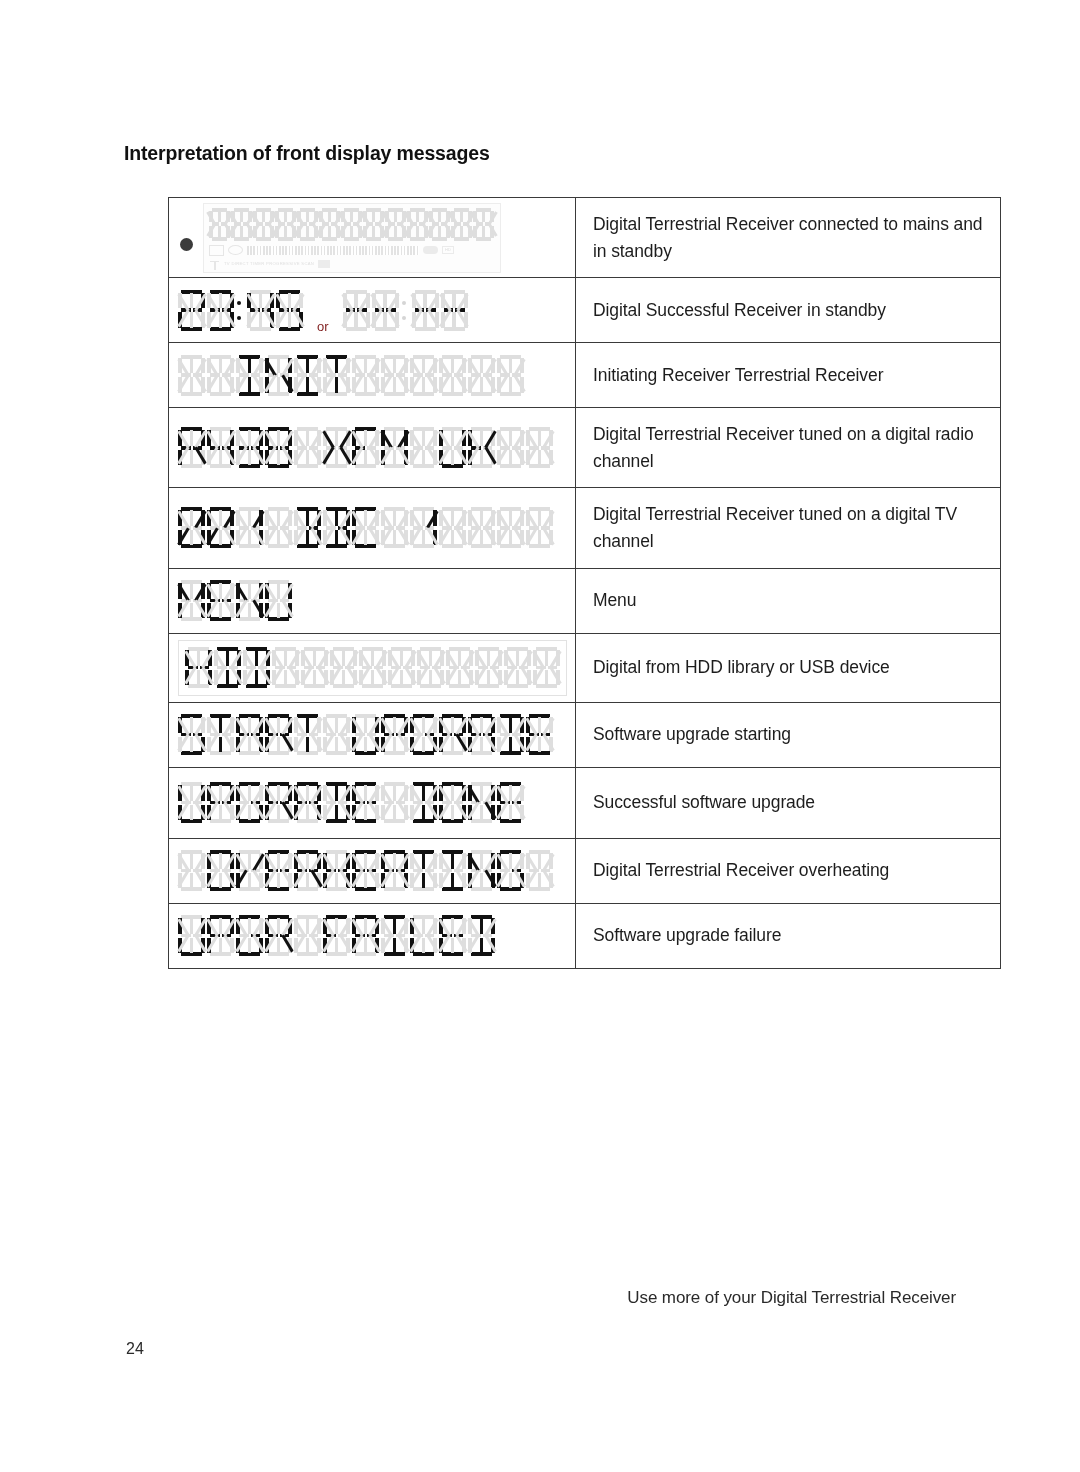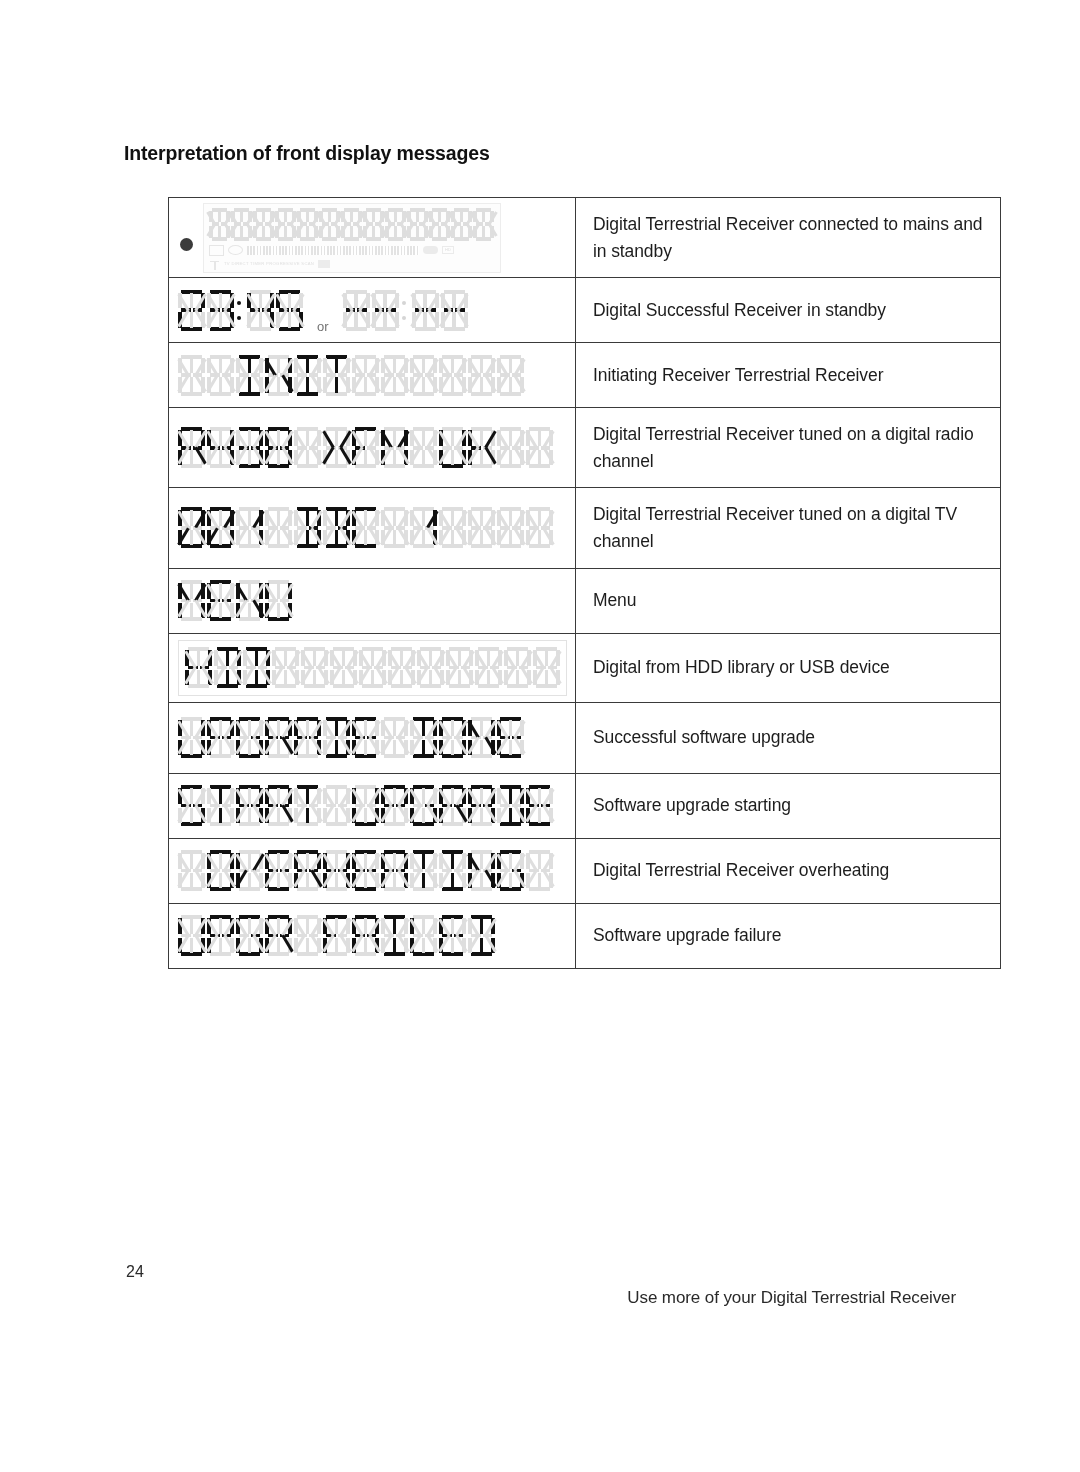--- a/index.html
+++ b/index.html
@@ -126,21 +126,21 @@
     width: 4px; height: 4px;
     background: #111111;
     border-radius: 50%;
   }
   .colon i.top { top: 11px; }
   .colon i.bot { bottom: 11px; }
   .colon.dim i { background: #d5d5d5; }
 
   .or-label {
     font-size: 13px;
-    color: #737373;
+    color: #7f1d1d;
     margin: 0 14px 0 12px;
     align-self: flex-end;
     padding-bottom: 8px;
     flex: 0 0 auto;
   }
 
   
   .standby-panel {
     display: flex;
     align-items: center;
@@ -225,21 +225,21 @@
   .icon-sq {
     width: 12px; height: 8px;
     background: #ececec;
     flex: 0 0 auto;
   }
 
   
   .footer-page {
     position: absolute;
     left: 126px;
-    top: 1263px;
+    top: 1340px;
     font-size: 16px;
     color: #2a2a2a;
   }
   .footer-text {
     position: absolute;
     right: 124px;
     top: 1288px;
     font-size: 17px;
     color: #2a2a2a;
     letter-spacing: -0.1px;
@@ -1567,20 +1567,238 @@
               <span class="seg m"></span>
             </div>
           </div>
       </td>
       <td>
         <div class="desc-cell">Digital from HDD library or USB device</div>
       </td>
     </tr>
 
     <tr>
+      <td class="display-cell">
+        <div class="vfd">
+            <div class="ch on">
+              <span class="seg a lit"></span>
+              <span class="seg b"></span>
+              <span class="seg c lit"></span>
+              <span class="seg d lit"></span>
+              <span class="seg e"></span>
+              <span class="seg f lit"></span>
+              <span class="seg g1 lit"></span>
+              <span class="seg g2 lit"></span>
+              <span class="seg h"></span>
+              <span class="seg i"></span>
+              <span class="seg j"></span>
+              <span class="seg k"></span>
+              <span class="seg l"></span>
+              <span class="seg m"></span>
+            </div>
+            <div class="ch on">
+              <span class="seg a lit"></span>
+              <span class="seg b"></span>
+              <span class="seg c"></span>
+              <span class="seg d"></span>
+              <span class="seg e"></span>
+              <span class="seg f"></span>
+              <span class="seg g1"></span>
+              <span class="seg g2"></span>
+              <span class="seg h"></span>
+              <span class="seg i lit"></span>
+              <span class="seg j"></span>
+              <span class="seg k"></span>
+              <span class="seg l lit"></span>
+              <span class="seg m"></span>
+            </div>
+            <div class="ch on">
+              <span class="seg a lit"></span>
+              <span class="seg b lit"></span>
+              <span class="seg c lit"></span>
+              <span class="seg d"></span>
+              <span class="seg e lit"></span>
+              <span class="seg f lit"></span>
+              <span class="seg g1 lit"></span>
+              <span class="seg g2 lit"></span>
+              <span class="seg h"></span>
+              <span class="seg i"></span>
+              <span class="seg j"></span>
+              <span class="seg k"></span>
+              <span class="seg l"></span>
+              <span class="seg m"></span>
+            </div>
+            <div class="ch on">
+              <span class="seg a lit"></span>
+              <span class="seg b lit"></span>
+              <span class="seg c"></span>
+              <span class="seg d"></span>
+              <span class="seg e lit"></span>
+              <span class="seg f lit"></span>
+              <span class="seg g1 lit"></span>
+              <span class="seg g2 lit"></span>
+              <span class="seg h"></span>
+              <span class="seg i"></span>
+              <span class="seg j"></span>
+              <span class="seg k"></span>
+              <span class="seg l"></span>
+              <span class="seg m lit"></span>
+            </div>
+            <div class="ch on">
+              <span class="seg a lit"></span>
+              <span class="seg b"></span>
+              <span class="seg c"></span>
+              <span class="seg d"></span>
+              <span class="seg e"></span>
+              <span class="seg f"></span>
+              <span class="seg g1"></span>
+              <span class="seg g2"></span>
+              <span class="seg h"></span>
+              <span class="seg i lit"></span>
+              <span class="seg j"></span>
+              <span class="seg k"></span>
+              <span class="seg l lit"></span>
+              <span class="seg m"></span>
+            </div>
+            <div class="ch">
+              <span class="seg a"></span>
+              <span class="seg b"></span>
+              <span class="seg c"></span>
+              <span class="seg d"></span>
+              <span class="seg e"></span>
+              <span class="seg f"></span>
+              <span class="seg g1"></span>
+              <span class="seg g2"></span>
+              <span class="seg h"></span>
+              <span class="seg i"></span>
+              <span class="seg j"></span>
+              <span class="seg k"></span>
+              <span class="seg l"></span>
+              <span class="seg m"></span>
+            </div>
+            <div class="ch on">
+              <span class="seg a"></span>
+              <span class="seg b lit"></span>
+              <span class="seg c lit"></span>
+              <span class="seg d lit"></span>
+              <span class="seg e lit"></span>
+              <span class="seg f lit"></span>
+              <span class="seg g1"></span>
+              <span class="seg g2"></span>
+              <span class="seg h"></span>
+              <span class="seg i"></span>
+              <span class="seg j"></span>
+              <span class="seg k"></span>
+              <span class="seg l"></span>
+              <span class="seg m"></span>
+            </div>
+            <div class="ch on">
+              <span class="seg a lit"></span>
+              <span class="seg b lit"></span>
+              <span class="seg c"></span>
+              <span class="seg d"></span>
+              <span class="seg e lit"></span>
+              <span class="seg f lit"></span>
+              <span class="seg g1 lit"></span>
+              <span class="seg g2 lit"></span>
+              <span class="seg h"></span>
+              <span class="seg i"></span>
+              <span class="seg j"></span>
+              <span class="seg k"></span>
+              <span class="seg l"></span>
+              <span class="seg m"></span>
+            </div>
+            <div class="ch on">
+              <span class="seg a lit"></span>
+              <span class="seg b"></span>
+              <span class="seg c lit"></span>
+              <span class="seg d lit"></span>
+              <span class="seg e lit"></span>
+              <span class="seg f lit"></span>
+              <span class="seg g1"></span>
+              <span class="seg g2 lit"></span>
+              <span class="seg h"></span>
+              <span class="seg i"></span>
+              <span class="seg j"></span>
+              <span class="seg k"></span>
+              <span class="seg l"></span>
+              <span class="seg m"></span>
+            </div>
+            <div class="ch on">
+              <span class="seg a lit"></span>
+              <span class="seg b lit"></span>
+              <span class="seg c"></span>
+              <span class="seg d"></span>
+              <span class="seg e lit"></span>
+              <span class="seg f lit"></span>
+              <span class="seg g1 lit"></span>
+              <span class="seg g2 lit"></span>
+              <span class="seg h"></span>
+              <span class="seg i"></span>
+              <span class="seg j"></span>
+              <span class="seg k"></span>
+              <span class="seg l"></span>
+              <span class="seg m lit"></span>
+            </div>
+            <div class="ch on">
+              <span class="seg a lit"></span>
+              <span class="seg b lit"></span>
+              <span class="seg c lit"></span>
+              <span class="seg d"></span>
+              <span class="seg e lit"></span>
+              <span class="seg f lit"></span>
+              <span class="seg g1 lit"></span>
+              <span class="seg g2 lit"></span>
+              <span class="seg h"></span>
+              <span class="seg i"></span>
+              <span class="seg j"></span>
+              <span class="seg k"></span>
+              <span class="seg l"></span>
+              <span class="seg m"></span>
+            </div>
+            <div class="ch on">
+              <span class="seg a lit"></span>
+              <span class="seg b lit"></span>
+              <span class="seg c lit"></span>
+              <span class="seg d lit"></span>
+              <span class="seg e"></span>
+              <span class="seg f"></span>
+              <span class="seg g1"></span>
+              <span class="seg g2"></span>
+              <span class="seg h"></span>
+              <span class="seg i lit"></span>
+              <span class="seg j"></span>
+              <span class="seg k"></span>
+              <span class="seg l lit"></span>
+              <span class="seg m"></span>
+            </div>
+            <div class="ch on">
+              <span class="seg a lit"></span>
+              <span class="seg b"></span>
+              <span class="seg c"></span>
+              <span class="seg d lit"></span>
+              <span class="seg e lit"></span>
+              <span class="seg f lit"></span>
+              <span class="seg g1 lit"></span>
+              <span class="seg g2 lit"></span>
+              <span class="seg h"></span>
+              <span class="seg i"></span>
+              <span class="seg j"></span>
+              <span class="seg k"></span>
+              <span class="seg l"></span>
+              <span class="seg m"></span>
+            </div>
+          </div>
+      </td>
+      <td>
+        <div class="desc-cell">Software upgrade starting</div>
+      </td>
+    </tr>
+
+    <tr>
       <td class="display-cell" style="height:70px;">
         <div class="vfd">
             <div class="ch on">
               <span class="seg a"></span>
               <span class="seg b lit"></span>
               <span class="seg c lit"></span>
               <span class="seg d lit"></span>
               <span class="seg e lit"></span>
               <span class="seg f lit"></span>
               <span class="seg g1"></span>
@@ -1771,238 +1989,20 @@
           </div>
       </td>
       <td>
         <div class="desc-cell">Successful software upgrade</div>
       </td>
     </tr>
 
     <tr>
       <td class="display-cell">
         <div class="vfd">
-            <div class="ch on">
-              <span class="seg a lit"></span>
-              <span class="seg b"></span>
-              <span class="seg c lit"></span>
-              <span class="seg d lit"></span>
-              <span class="seg e"></span>
-              <span class="seg f lit"></span>
-              <span class="seg g1 lit"></span>
-              <span class="seg g2 lit"></span>
-              <span class="seg h"></span>
-              <span class="seg i"></span>
-              <span class="seg j"></span>
-              <span class="seg k"></span>
-              <span class="seg l"></span>
-              <span class="seg m"></span>
-            </div>
-            <div class="ch on">
-              <span class="seg a lit"></span>
-              <span class="seg b"></span>
-              <span class="seg c"></span>
-              <span class="seg d"></span>
-              <span class="seg e"></span>
-              <span class="seg f"></span>
-              <span class="seg g1"></span>
-              <span class="seg g2"></span>
-              <span class="seg h"></span>
-              <span class="seg i lit"></span>
-              <span class="seg j"></span>
-              <span class="seg k"></span>
-              <span class="seg l lit"></span>
-              <span class="seg m"></span>
-            </div>
-            <div class="ch on">
-              <span class="seg a lit"></span>
-              <span class="seg b lit"></span>
-              <span class="seg c lit"></span>
-              <span class="seg d"></span>
-              <span class="seg e lit"></span>
-              <span class="seg f lit"></span>
-              <span class="seg g1 lit"></span>
-              <span class="seg g2 lit"></span>
-              <span class="seg h"></span>
-              <span class="seg i"></span>
-              <span class="seg j"></span>
-              <span class="seg k"></span>
-              <span class="seg l"></span>
-              <span class="seg m"></span>
-            </div>
-            <div class="ch on">
-              <span class="seg a lit"></span>
-              <span class="seg b lit"></span>
-              <span class="seg c"></span>
-              <span class="seg d"></span>
-              <span class="seg e lit"></span>
-              <span class="seg f lit"></span>
-              <span class="seg g1 lit"></span>
-              <span class="seg g2 lit"></span>
-              <span class="seg h"></span>
-              <span class="seg i"></span>
-              <span class="seg j"></span>
-              <span class="seg k"></span>
-              <span class="seg l"></span>
-              <span class="seg m lit"></span>
-            </div>
-            <div class="ch on">
-              <span class="seg a lit"></span>
-              <span class="seg b"></span>
-              <span class="seg c"></span>
-              <span class="seg d"></span>
-              <span class="seg e"></span>
-              <span class="seg f"></span>
-              <span class="seg g1"></span>
-              <span class="seg g2"></span>
-              <span class="seg h"></span>
-              <span class="seg i lit"></span>
-              <span class="seg j"></span>
-              <span class="seg k"></span>
-              <span class="seg l lit"></span>
-              <span class="seg m"></span>
-            </div>
-            <div class="ch">
-              <span class="seg a"></span>
-              <span class="seg b"></span>
-              <span class="seg c"></span>
-              <span class="seg d"></span>
-              <span class="seg e"></span>
-              <span class="seg f"></span>
-              <span class="seg g1"></span>
-              <span class="seg g2"></span>
-              <span class="seg h"></span>
-              <span class="seg i"></span>
-              <span class="seg j"></span>
-              <span class="seg k"></span>
-              <span class="seg l"></span>
-              <span class="seg m"></span>
-            </div>
-            <div class="ch on">
-              <span class="seg a"></span>
-              <span class="seg b lit"></span>
-              <span class="seg c lit"></span>
-              <span class="seg d lit"></span>
-              <span class="seg e lit"></span>
-              <span class="seg f lit"></span>
-              <span class="seg g1"></span>
-              <span class="seg g2"></span>
-              <span class="seg h"></span>
-              <span class="seg i"></span>
-              <span class="seg j"></span>
-              <span class="seg k"></span>
-              <span class="seg l"></span>
-              <span class="seg m"></span>
-            </div>
-            <div class="ch on">
-              <span class="seg a lit"></span>
-              <span class="seg b lit"></span>
-              <span class="seg c"></span>
-              <span class="seg d"></span>
-              <span class="seg e lit"></span>
-              <span class="seg f lit"></span>
-              <span class="seg g1 lit"></span>
-              <span class="seg g2 lit"></span>
-              <span class="seg h"></span>
-              <span class="seg i"></span>
-              <span class="seg j"></span>
-              <span class="seg k"></span>
-              <span class="seg l"></span>
-              <span class="seg m"></span>
-            </div>
-            <div class="ch on">
-              <span class="seg a lit"></span>
-              <span class="seg b"></span>
-              <span class="seg c lit"></span>
-              <span class="seg d lit"></span>
-              <span class="seg e lit"></span>
-              <span class="seg f lit"></span>
-              <span class="seg g1"></span>
-              <span class="seg g2 lit"></span>
-              <span class="seg h"></span>
-              <span class="seg i"></span>
-              <span class="seg j"></span>
-              <span class="seg k"></span>
-              <span class="seg l"></span>
-              <span class="seg m"></span>
-            </div>
-            <div class="ch on">
-              <span class="seg a lit"></span>
-              <span class="seg b lit"></span>
-              <span class="seg c"></span>
-              <span class="seg d"></span>
-              <span class="seg e lit"></span>
-              <span class="seg f lit"></span>
-              <span class="seg g1 lit"></span>
-              <span class="seg g2 lit"></span>
-              <span class="seg h"></span>
-              <span class="seg i"></span>
-              <span class="seg j"></span>
-              <span class="seg k"></span>
-              <span class="seg l"></span>
-              <span class="seg m lit"></span>
-            </div>
-            <div class="ch on">
-              <span class="seg a lit"></span>
-              <span class="seg b lit"></span>
-              <span class="seg c lit"></span>
-              <span class="seg d"></span>
-              <span class="seg e lit"></span>
-              <span class="seg f lit"></span>
-              <span class="seg g1 lit"></span>
-              <span class="seg g2 lit"></span>
-              <span class="seg h"></span>
-              <span class="seg i"></span>
-              <span class="seg j"></span>
-              <span class="seg k"></span>
-              <span class="seg l"></span>
-              <span class="seg m"></span>
-            </div>
-            <div class="ch on">
-              <span class="seg a lit"></span>
-              <span class="seg b lit"></span>
-              <span class="seg c lit"></span>
-              <span class="seg d lit"></span>
-              <span class="seg e"></span>
-              <span class="seg f"></span>
-              <span class="seg g1"></span>
-              <span class="seg g2"></span>
-              <span class="seg h"></span>
-              <span class="seg i lit"></span>
-              <span class="seg j"></span>
-              <span class="seg k"></span>
-              <span class="seg l lit"></span>
-              <span class="seg m"></span>
-            </div>
-            <div class="ch on">
-              <span class="seg a lit"></span>
-              <span class="seg b"></span>
-              <span class="seg c"></span>
-              <span class="seg d lit"></span>
-              <span class="seg e lit"></span>
-              <span class="seg f lit"></span>
-              <span class="seg g1 lit"></span>
-              <span class="seg g2 lit"></span>
-              <span class="seg h"></span>
-              <span class="seg i"></span>
-              <span class="seg j"></span>
-              <span class="seg k"></span>
-              <span class="seg l"></span>
-              <span class="seg m"></span>
-            </div>
-          </div>
-      </td>
-      <td>
-        <div class="desc-cell">Software upgrade starting</div>
-      </td>
-    </tr>
-
-    <tr>
-      <td class="display-cell">
-        <div class="vfd">
             <div class="ch">
               <span class="seg a"></span>
               <span class="seg b"></span>
               <span class="seg c"></span>
               <span class="seg d"></span>
               <span class="seg e"></span>
               <span class="seg f"></span>
               <span class="seg g1"></span>
               <span class="seg g2"></span>
               <span class="seg h"></span>

